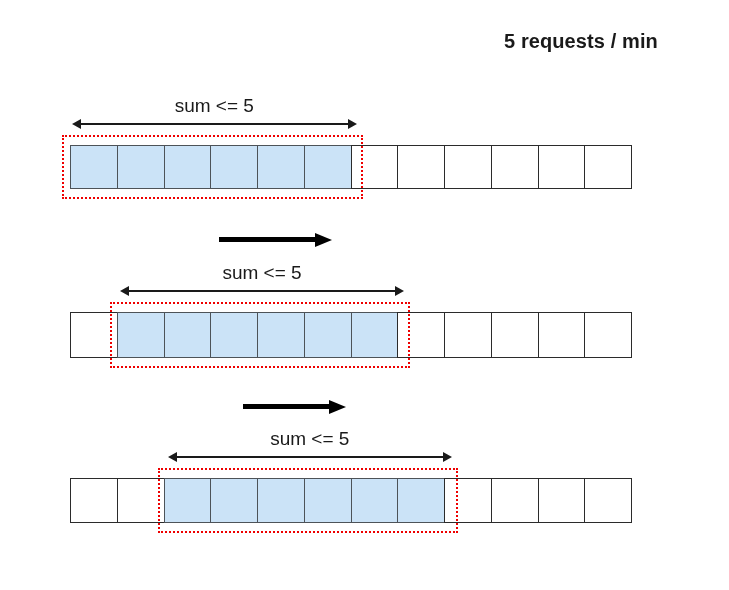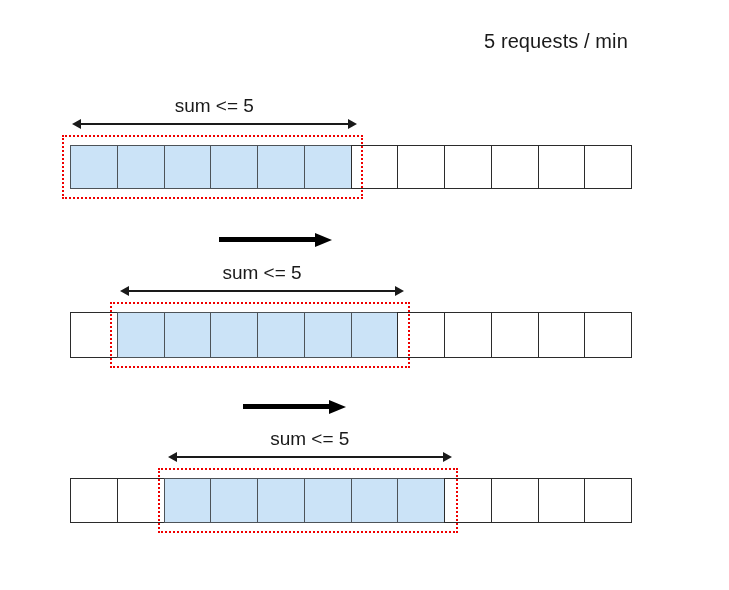--- a/index.html
+++ b/index.html
@@ -20,26 +20,27 @@
     position: absolute;
     left: 0;
     top: 0;
     width: 729px;
     height: 590px;
   }
 
   
   .title {
     position: absolute;
-    left: 484px;
+    left: 504px;
     top: 30px;
     font-size: 20px;
     color: #1a1a1a;
     white-space: nowrap;
     letter-spacing: 0.1px;
+    font-weight: bold;
   }
 
   
   .row-group {
     position: absolute;
     left: 0;
     width: 729px;
   }
 
   

